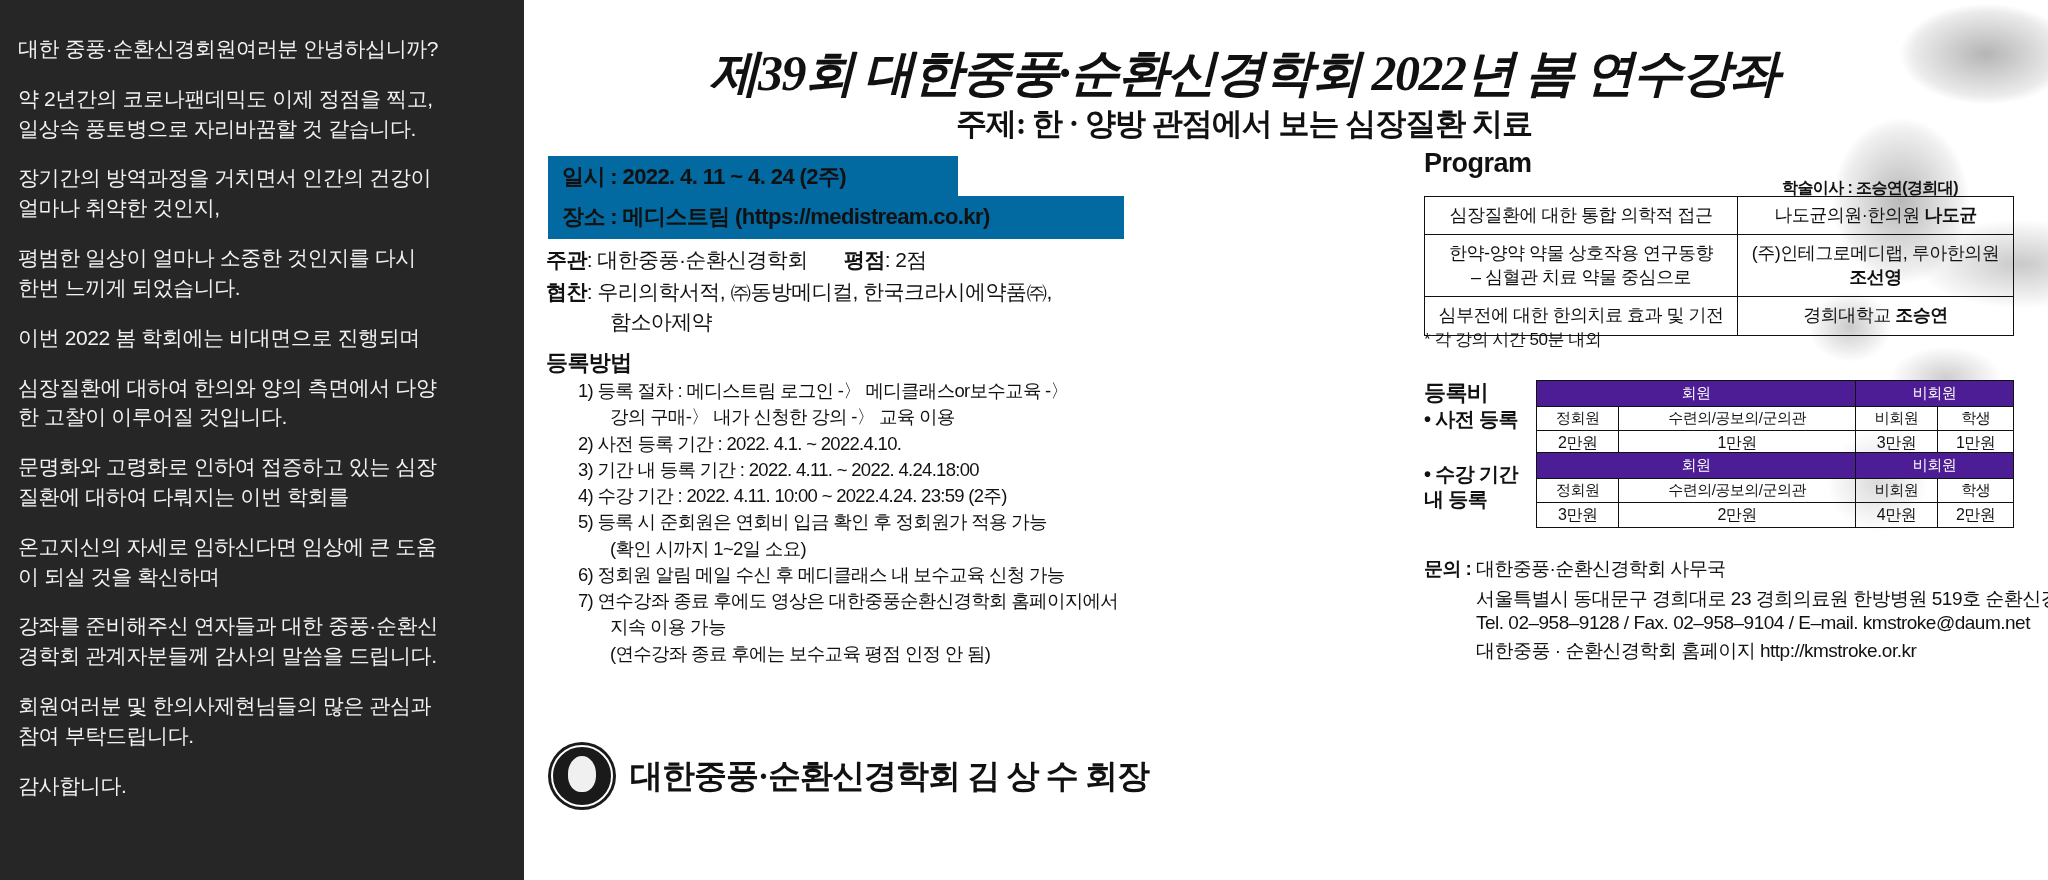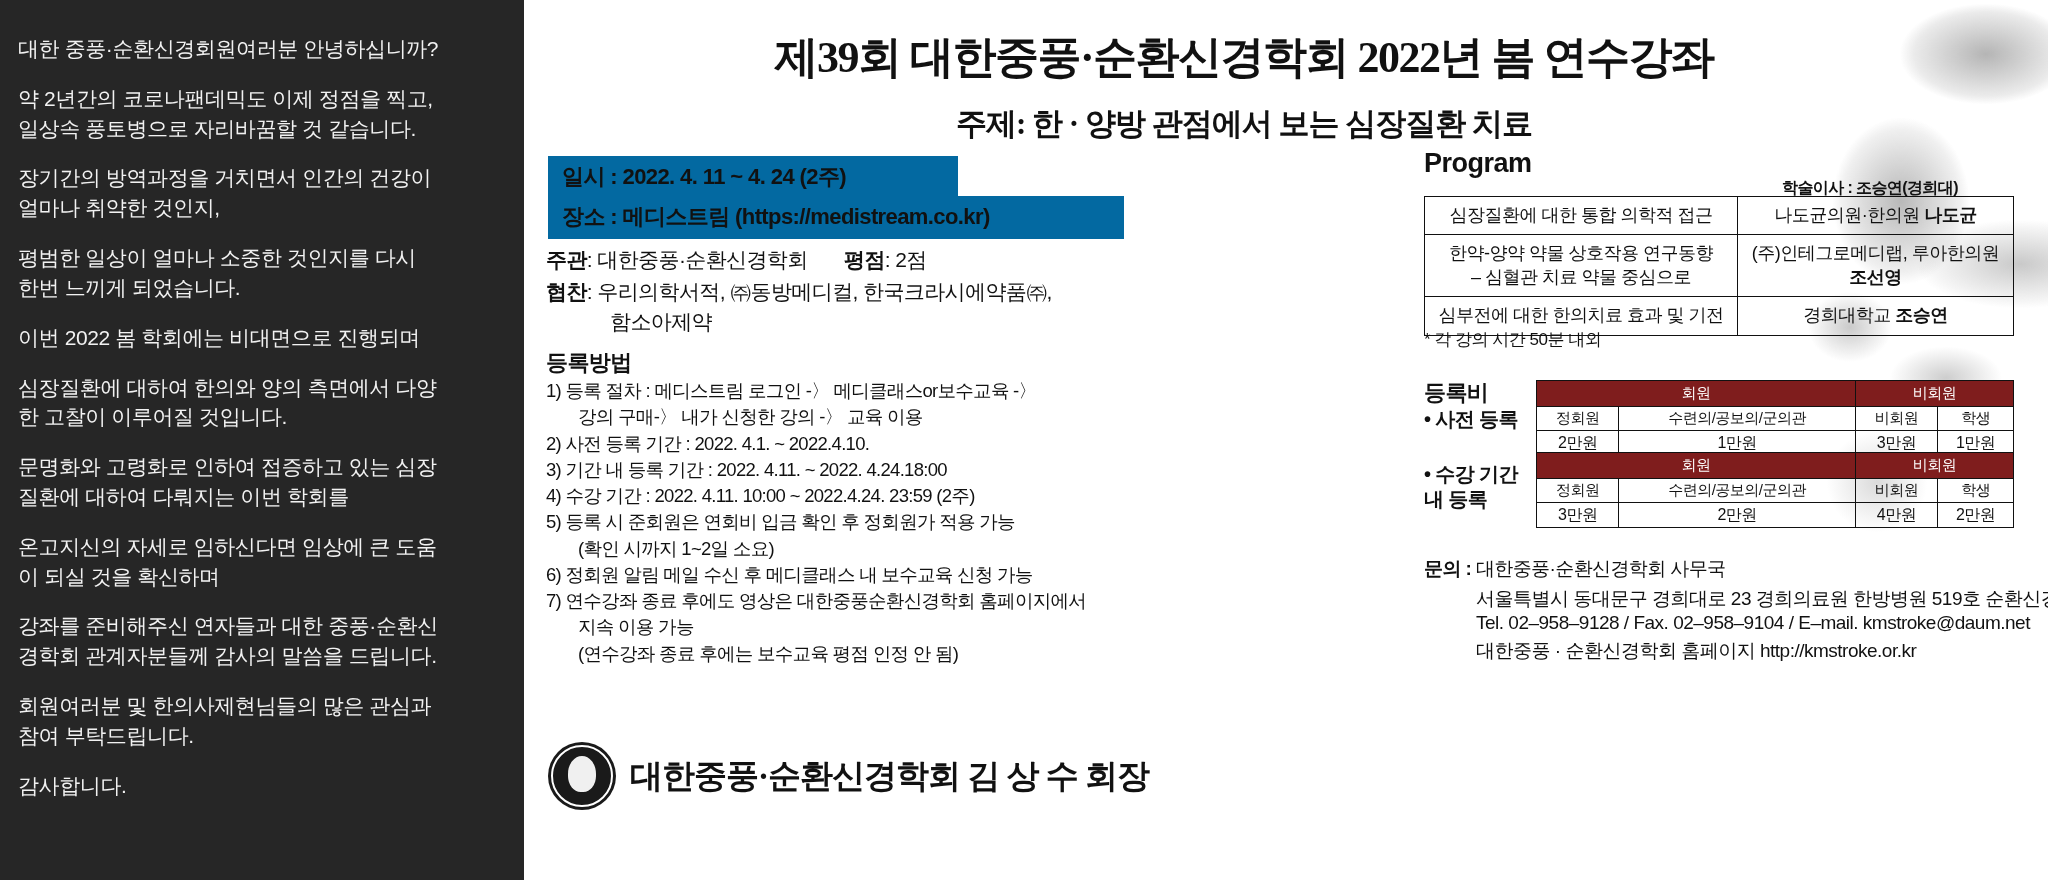--- a/index.html
+++ b/index.html
@@ -70,29 +70,30 @@
     width: 230px;
     height: 260px;
     background:
       radial-gradient(ellipse 80px 45px at 60% 30%, rgba(90,90,90,0.30) 0%, rgba(255,255,255,0) 70%),
       radial-gradient(ellipse 70px 70px at 30% 70%, rgba(110,110,110,0.25) 0%, rgba(255,255,255,0) 72%);
     pointer-events: none;
   }
   h1.title {
     position: absolute;
     left: 0;
-    top: 28px;
+    top: 40px;
     width: 1440px;
     margin: 0;
     text-align: center;
     font-family: "Liberation Serif", serif;
-    font-size: 44px;
+    font-size: 50px;
     font-weight: bold;
     letter-spacing: -1.5px;
     color: #111111;
+    font-style: italic;
   }
   .subtitle {
     position: absolute;
     left: 0;
     top: 103px;
     width: 1440px;
     text-align: center;
     font-family: "Liberation Serif", serif;
     font-size: 31px;
     font-weight: bold;
@@ -139,21 +140,21 @@
   .reg-list {
     position: absolute;
     left: 22px;
     top: 378px;
     width: 700px;
     font-size: 18.5px;
     line-height: 1.42;
     letter-spacing: -0.7px;
     color: #111;
   }
-  .reg-list div { white-space: nowrap; }
+  .reg-list div { white-space: nowrap; margin-left: 32px; }
   .reg-list div.ind { padding-left: 32px; }
 
   
   .sign {
     position: absolute;
     left: 24px;
     top: 742px;
     display: flex;
     align-items: center;
   }
@@ -273,21 +274,21 @@
   #fee-table-1 { top: 380px; }
   #fee-table-2 { top: 452px; }
   table.fee th, table.fee td {
     border: 1.2px solid #111;
     text-align: center;
     padding: 2px 3px;
     font-weight: normal;
     line-height: 1.25;
   }
   table.fee th.hdr {
-    background: #7f1d1d;
+    background: #4c1d95;
     color: #ffffff;
     font-weight: normal;
     font-size: 15px;
     padding: 3px;
   }
   table.fee td.sub { font-size: 15px; }
 
   
   #contact-head {
     position: absolute;

